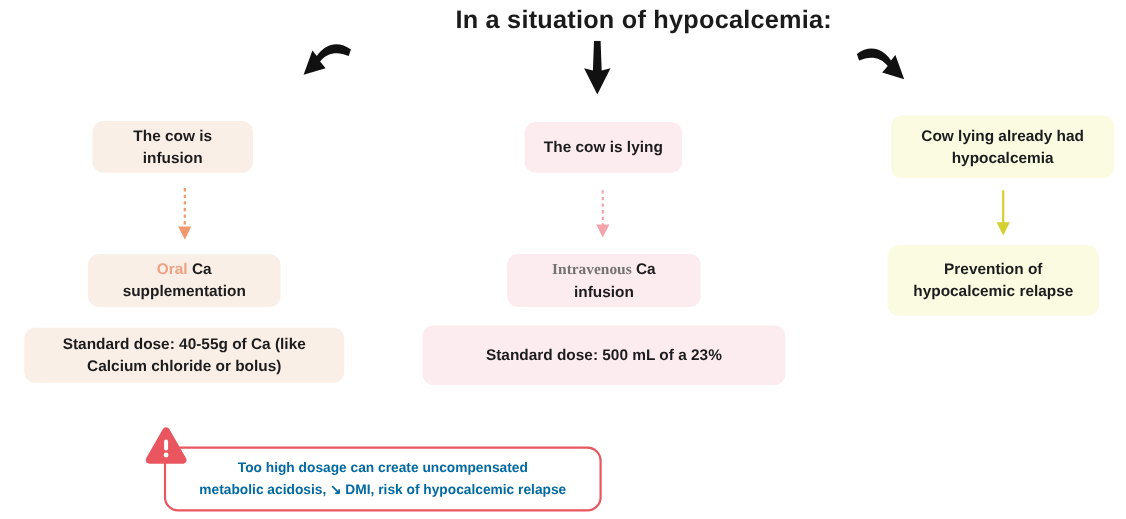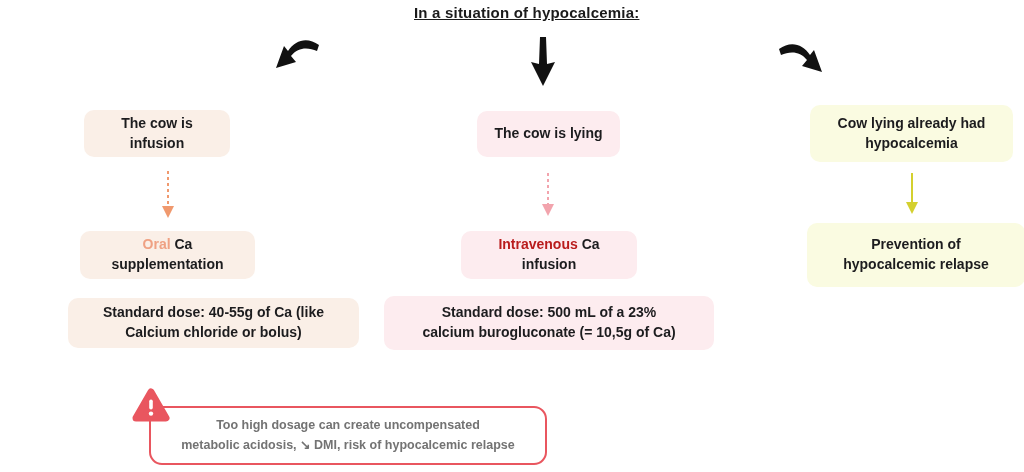--- a/index.html
+++ b/index.html
@@ -7,60 +7,59 @@
     position: relative;
     width: 1024px;
     height: 472px;
     background: #ffffff;
     font-family: "Liberation Sans", sans-serif;
     overflow: hidden;
   }
   .title {
     position: absolute;
     left: 414px; top: 4px;
-    font-size: 15px;
+    font-size: 23px;
     font-weight: 700;
     color: #1b1b1b;
     white-space: nowrap;
     letter-spacing: 0.2px;
-    text-decoration: underline;
   }
   .box {
     position: absolute;
     display: flex;
     flex-direction: column;
     align-items: center;
     justify-content: center;
     border-radius: 10px;
     font-weight: 700;
     color: #1c1c1e;
     text-align: center;
     font-size: 14px;
     line-height: 1.42;
   }
   .peach  { background: #faefe7; }
   .pink   { background: #fdecef; justify-content: center; }
   .yellow { background: #fafbe1; }
   .accent-oral { color: #efa183; margin-right: 0.28em; }
-  .accent-iv   { color: #b91c1c; margin-right: 0.28em; }
+  .accent-iv   { color: #737373; margin-right: 0.28em; font-family: Liberation Serif, serif; }
   .tline { white-space: nowrap; }
   .svgabs { position: absolute; }
   .warning-box {
     position: absolute;
     left: 149px; top: 406px;
     width: 398px; height: 59px;
     border: 2px solid #e9565f;
     border-radius: 13px;
     background: #ffffff;
     box-sizing: border-box;
     display: flex;
     flex-direction: column;
     align-items: center;
     justify-content: center;
-    color: #737373;
+    color: #0369a1;
     font-weight: 700;
     font-size: 12.5px;
     line-height: 1.55;
     text-align: center;
   }
   .warning-box .wline { white-space: nowrap; }
 </style>
 </head>
 <body>
 
@@ -90,21 +89,21 @@
     <polygon points="8,48 2,36 14,36" fill="#f0996e"></polygon>
   </svg>
 
   <div class="box peach" style="left:80px; top:231px; width:175px; height:48px;">
     <div class="tline">
       <span class="accent-oral">Oral</span><span>Ca</span>
     </div>
     <div>supplementation</div>
   </div>
 
-  <div class="box peach" style="left:22px; top:298px; width:291px; height:50px;margin-left:46px;">
+  <div class="box peach" style="left:22px; top:298px; width:291px; height:50px;">
     <div class="tline">Standard dose: 40-55g of Ca (like</div>
     <div class="tline">Calcium chloride or bolus)</div>
   </div>
 
   <div class="box pink" style="left:477px; top:111px; width:143px; height:46px;">
     <div class="tline">The cow is lying</div>
   </div>
 
   <svg class="svgabs" style="left:540px; top:172px;" width="16" height="44" viewBox="0 0 16 44">
     <line x1="8" y1="1" x2="8" y2="33" stroke="#f2a4ad" stroke-width="2" stroke-dasharray="3,3"></line>
@@ -113,34 +112,33 @@
 
   <div class="box pink" style="left:461px; top:231px; width:176px; height:48px;">
     <div class="tline">
       <span class="accent-iv">Intravenous</span><span>Ca</span>
     </div>
     <div>infusion</div>
   </div>
 
   <div class="box pink" style="left:384px; top:296px; width:330px; height:54px;">
     <div class="tline">Standard dose: 500 mL of a 23%</div>
-    <div class="tline">calcium burogluconate (= 10,5g of Ca)</div>
   </div>
 
   <div class="box yellow" style="left:810px; top:105px; width:203px; height:57px;">
     <div>Cow lying already had</div>
     <div>hypocalcemia</div>
   </div>
 
   <svg class="svgabs" style="left:904px; top:172px;" width="16" height="42" viewBox="0 0 16 42">
     <line x1="8" y1="1" x2="8" y2="31" stroke="#d4d02f" stroke-width="2"></line>
     <polygon points="8,42 2,30 14,30" fill="#d4d02f"></polygon>
   </svg>
 
-  <div class="box yellow" style="left:807px; top:223px; width:218px; height:64px;">
+  <div class="box yellow" style="left:807px; top:223px; width:192px; height:64px;">
     <div>Prevention of</div>
     <div>hypocalcemic relapse</div>
   </div>
 
   <div class="warning-box">
     <div class="wline">Too high dosage can create uncompensated</div>
     <div class="wline">metabolic acidosis, ↘ DMI, risk of hypocalcemic relapse</div>
   </div>
 
   <svg class="svgabs" style="left:132px; top:386px; z-index:2;" width="38" height="38" viewBox="0 0 38 38">

